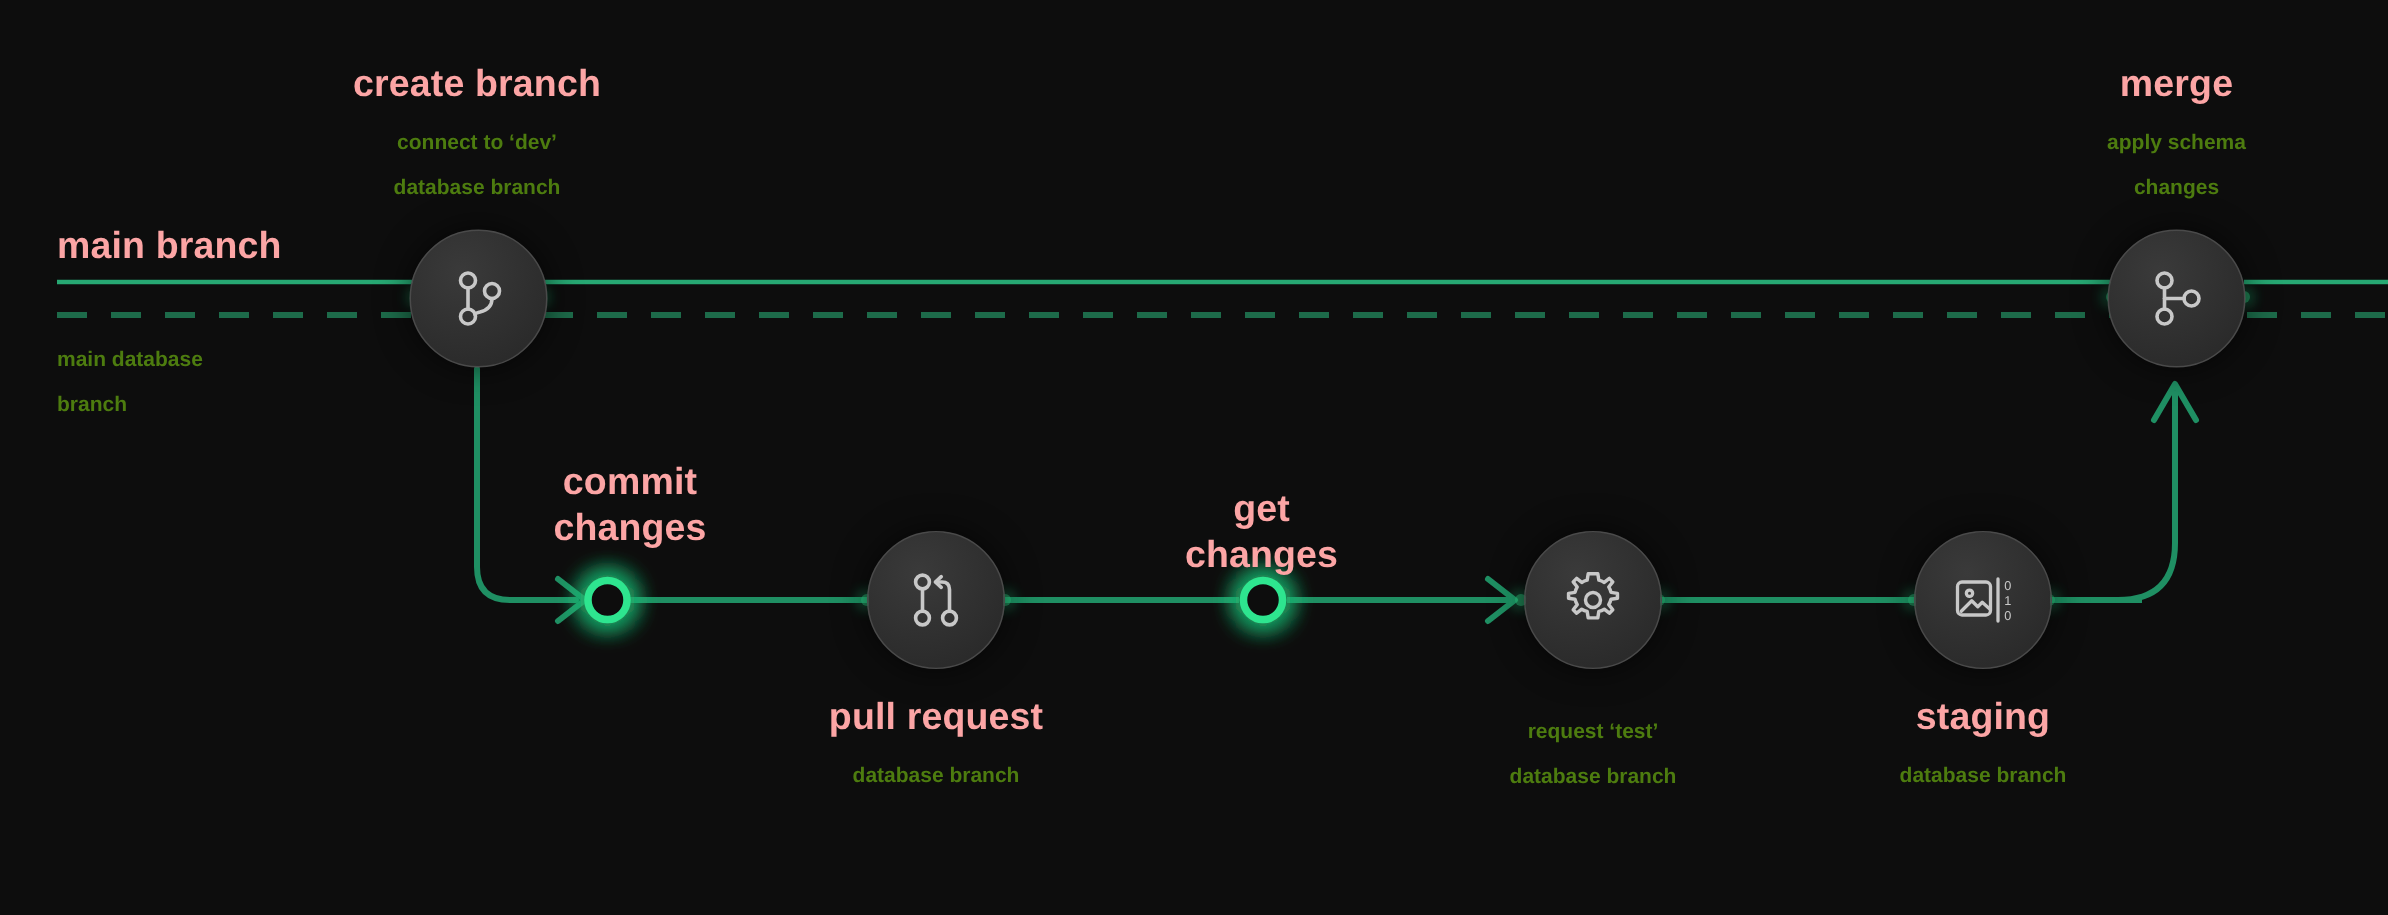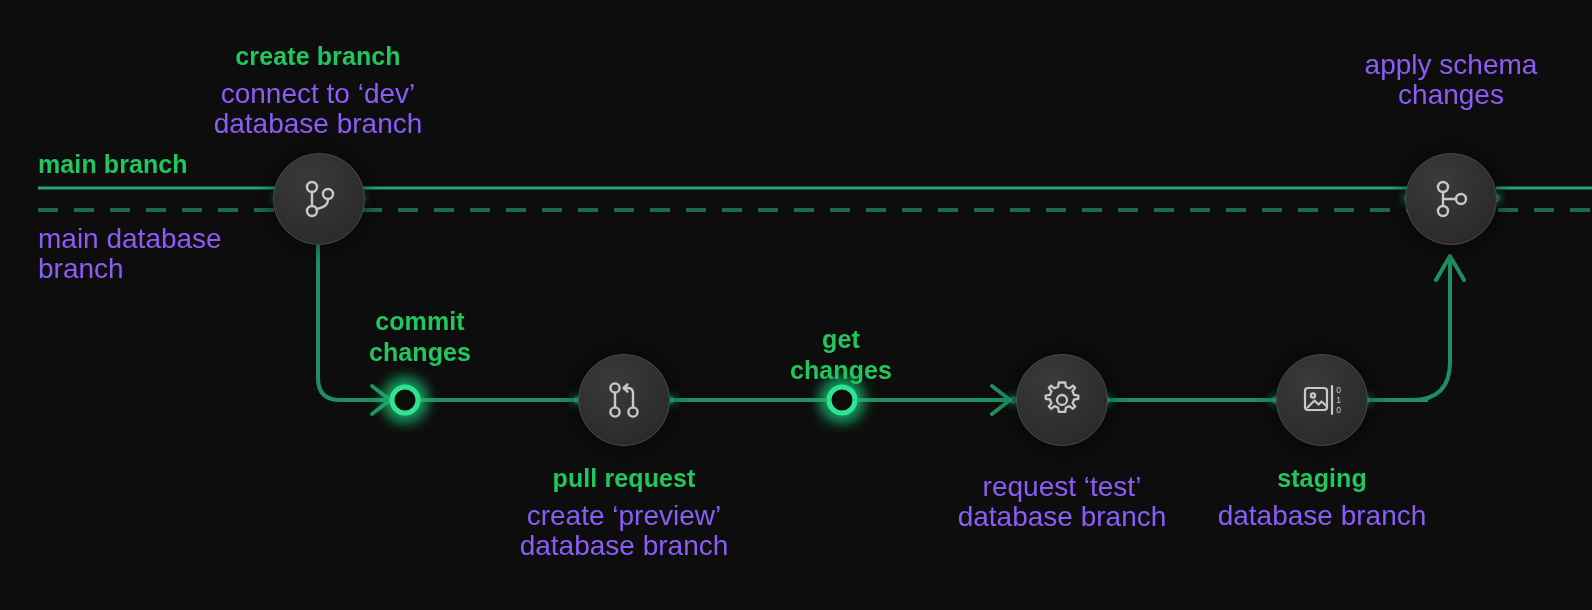--- a/index.html
+++ b/index.html
@@ -10,24 +10,24 @@
   #stage{
     position:relative;
     width:1592px;height:610px;
     background:#0d0d0d;
     overflow:hidden;
   }
   #svg-layer{position:absolute;left:0;top:0;width:1592px;height:610px;}
 
   .lbl{position:absolute;white-space:nowrap;}
   .title{
-    font-size:25px;font-weight:700;color:#22c55e;letter-spacing:.1px;
+    font-size:25px;font-weight:700;color:#fca5a5;letter-spacing:.1px;
   }
   .sub{
-    font-size:28px;font-weight:400;color:#8b5cf6;line-height:30px;
+    font-size:14px;font-weight:700;color:#4d7c0f;line-height:30px;
   }
   .center{transform:translateX(-50%);text-align:center;}
   .node-ico{
     position:absolute;
     width:92px;height:92px;border-radius:50%;
     background:radial-gradient(circle at 38% 30%, #3a3a3a 0%, #313131 45%, #262626 100%);
     border:1px solid #4a4a4a;
     box-sizing:border-box;
     display:flex;align-items:center;justify-content:center;
     box-shadow:0 0 22px rgba(0,0,0,.65);
@@ -195,21 +195,20 @@
   <div class="lbl center" style="left:404px;top:306px;">
     <div class="title" style="line-height:31px;margin-left:32px;">
       <div>commit</div>
       <div>changes</div>
     </div>
   </div>
 
   <div class="lbl center" style="left:624px;top:464px;">
     <div class="title">pull request</div>
     <div class="sub" style="margin-top:8px;">
-      <div>create ‘preview’</div>
       <div>database branch</div>
     </div>
   </div>
 
   <div class="lbl center" style="left:841px;top:324px;">
     <div class="title" style="line-height:31px;">
       <div>get</div>
       <div>changes</div>
     </div>
   </div>
@@ -222,19 +221,20 @@
   </div>
 
   <div class="lbl center" style="left:1322px;top:464px;">
     <div class="title">staging</div>
     <div class="sub" style="margin-top:8px;">
       <div>database branch</div>
     </div>
   </div>
 
   <div class="lbl center" style="left:1451px;top:42px;">
+    <div class="title">merge</div>
     <div class="sub" style="margin-top:8px;">
       <div>apply schema</div>
       <div>changes</div>
     </div>
   </div>
 
 </div>
 
 </body></html>

